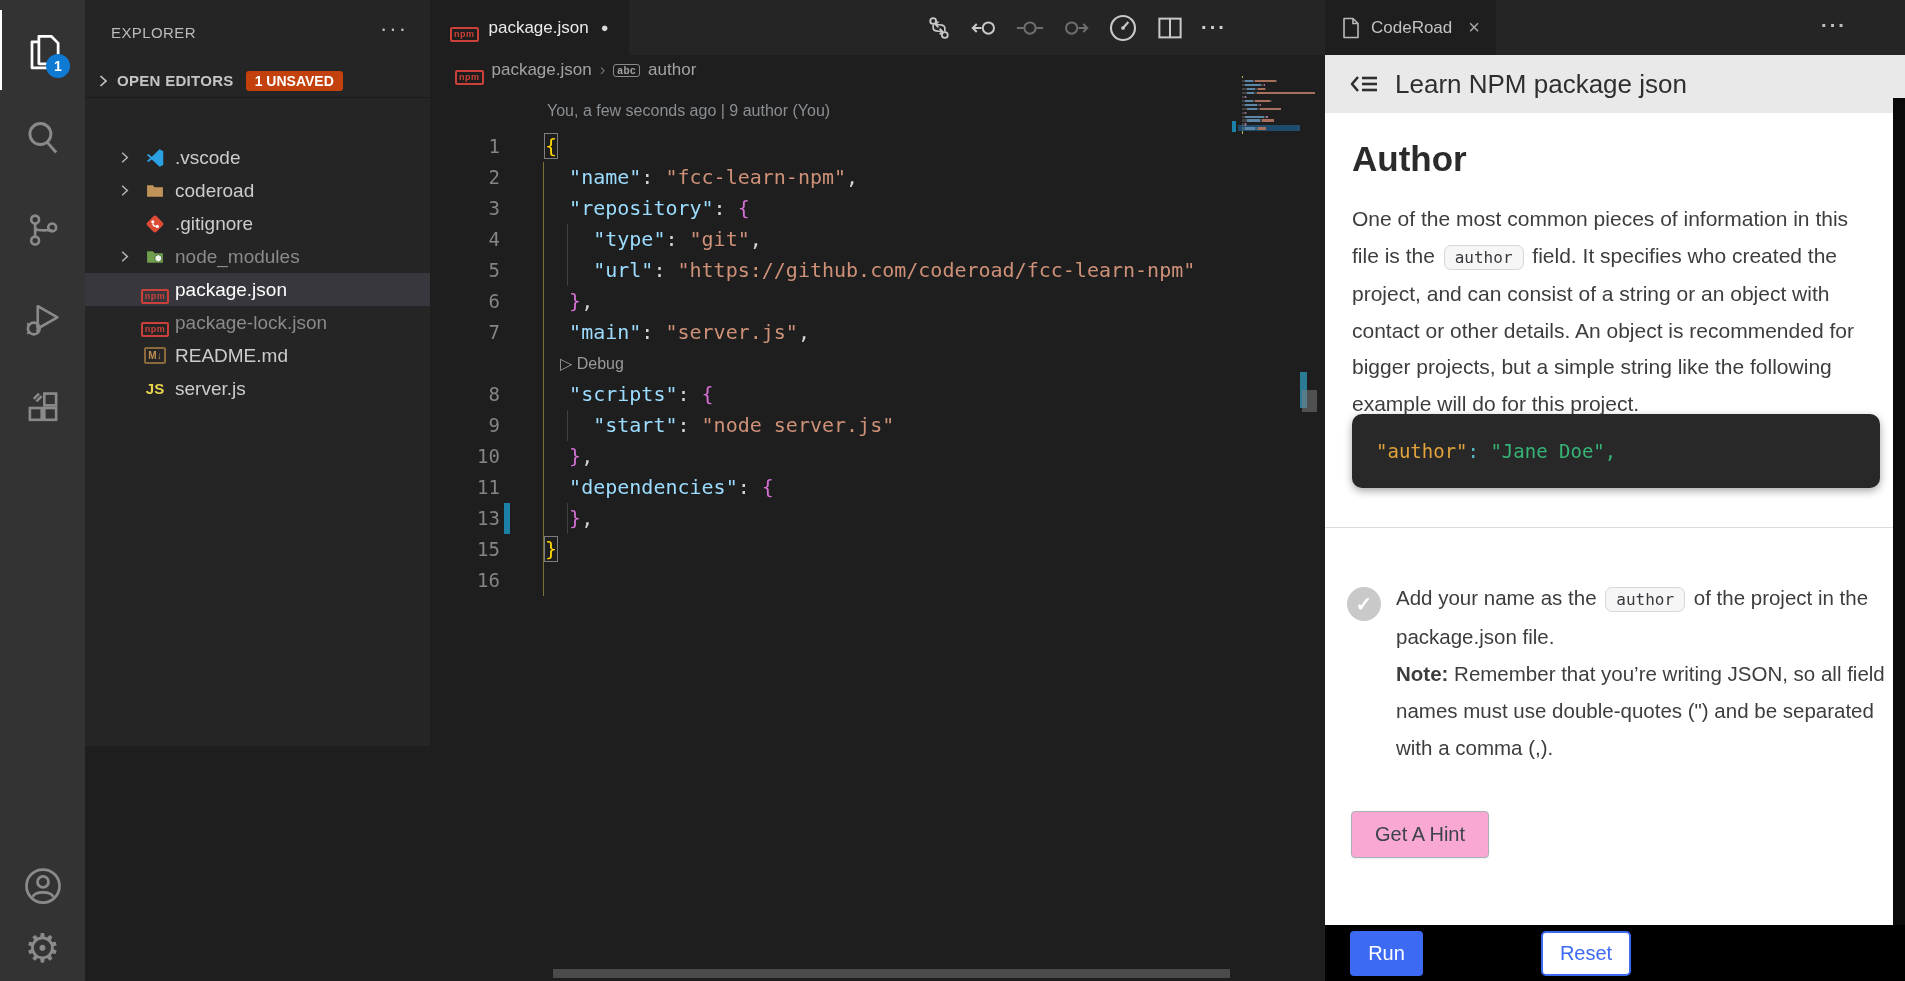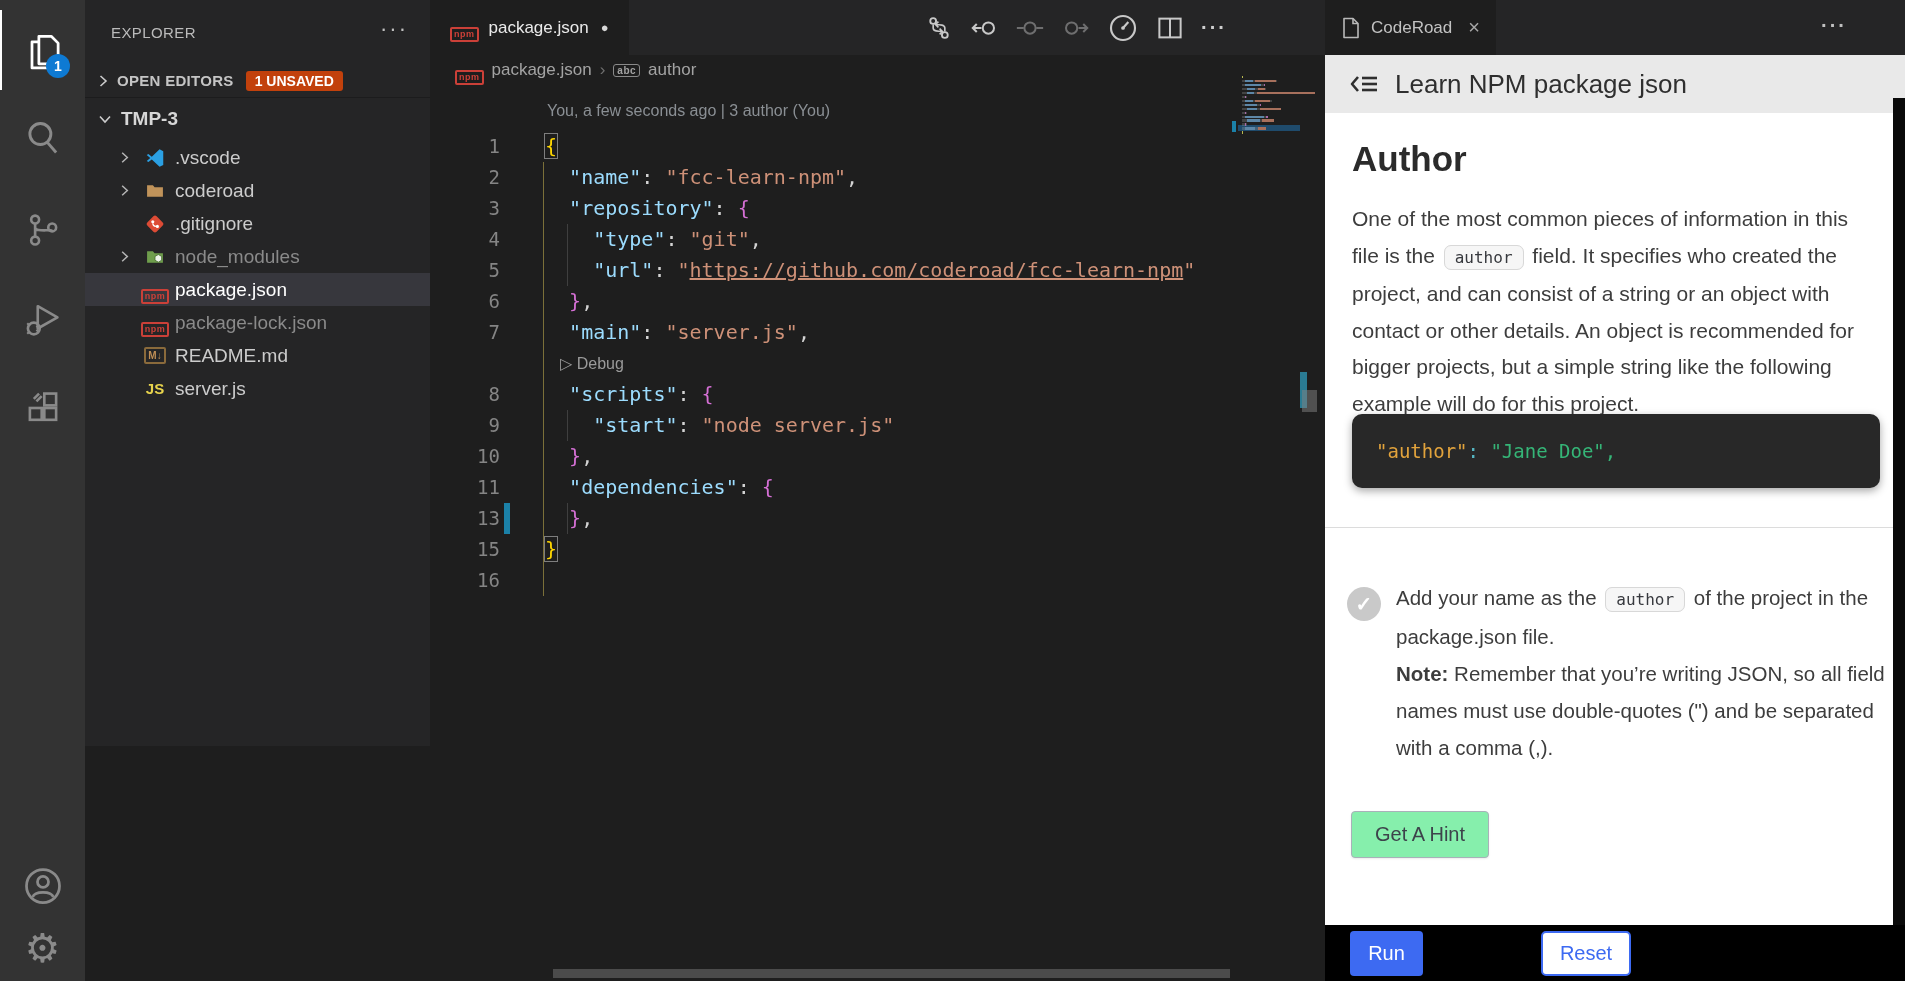--- a/index.html
+++ b/index.html
@@ -55,21 +55,21 @@
 
   .blame-header { position:absolute; left:117px; top:102px; font-size:16px; color:#8a8f94; }
   #code-rows { position:absolute; left:0; top:131px; width:810px; }
   .crow { position:relative; height:31px; }
   .crow.cur { box-shadow: inset 0 1px 0 #3a3a3a, inset 0 -1px 0 #3a3a3a; }
   .num { position:absolute; left:0; width:70px; text-align:right; font:19px/31px "DejaVu Sans Mono", monospace; color:#858585; }
   .chgbar { position:absolute; left:74px; top:0; width:6px; height:31px; background:#1b81a8; }
   .codetext { position:absolute; left:115px; top:0; white-space:pre; font:20px/31px "DejaVu Sans Mono", monospace; }
   .tk-k { color:#9cdcfe; } .tk-s { color:#ce9178; } .tk-p { color:#d4d4d4; }
   .tk-g { color:#ffd700; } .tk-m { color:#d670d6; }
-  .tk-u { color:#ce9178; text-decoration:underline; }
+  .tk-u { color:#ce9178; }
   .tk-sel { color:#ce9178; background:#264f78; }
   .box { outline:1px solid #7e7e7e; }
   .cursor { display:inline-block; width:2px; height:23px; background:#e0e0e0; vertical-align:-4px; }
   .iblame { font:19px/31px "DejaVu Sans Mono", monospace; color:#696f75; margin-left:57px; }
   .clens-row { position:relative; height:31px; }
   .clens { position:absolute; left:130px; font:16px/31px "Liberation Sans", sans-serif; color:#9a9a9a; cursor:pointer; }
   .guide { position:absolute; width:1px; }
 
   #minimap { position:absolute; left:810px; top:76px; width:58px; height:90px; }
   .mrow { position:absolute; left:2px; height:2.4px; white-space:nowrap; font-size:0; }
@@ -95,21 +95,21 @@
   .chip { font-family:"DejaVu Sans Mono", monospace; font-size:16px; color:#37393e; background:#f6f6f6;
           border:1px solid #d8d8d8; border-radius:7px; padding:2px 10px; margin:0 3px; white-space:nowrap; }
   .cr-codeblock { position:absolute; left:27px; top:301px; width:528px; height:74px; background:#282828; border-radius:10px;
                   box-shadow:0 3px 8px rgba(0,0,0,.35); display:flex; align-items:center; padding-left:24px;
                   font-family:"DejaVu Sans Mono", monospace; font-size:19px; white-space:pre; }
   .cb-key { color:#e2a33c; } .cb-punct { color:#56b6c2; } .cb-val { color:#35b577; }
   .cr-divider { position:absolute; left:0; top:414px; width:568px; border-top:1px solid #dcdcdc; }
   .task-check { position:absolute; left:22px; top:474px; width:34px; height:34px; border-radius:50%; background:#c9c9c9;
                 color:#ffffff; font-size:20px; font-weight:bold; display:flex; align-items:center; justify-content:center; }
   .task-text { position:absolute; left:71px; top:466px; width:490px; font-size:20.5px; line-height:37px; color:#3d3d3d; }
-  .hint-btn { position:absolute; left:26px; top:698px; background:#86efac; border:1px solid #a9b1b9; border-radius:4px;
+  .hint-btn { position:absolute; left:26px; top:698px; background:#f9a8d4; border:1px solid #a9b1b9; border-radius:4px;
               padding:11px 23px; font-size:20px; color:#3d434b; font-family:"Liberation Sans",sans-serif; cursor:pointer;
               box-shadow:0 1px 2px rgba(0,0,0,.08); }
   .cr-scroll { position:absolute; right:0; top:98px; bottom:0; width:12px; background:#0a0a0a; }
   .cr-bottom { position:absolute; left:0; bottom:0; width:580px; height:56px; background:#000000; }
   .run-btn { position:absolute; left:25px; top:6px; width:73px; height:45px; border:none; border-radius:4px;
              color:#ffffff; font-size:20px; font-family:"Liberation Sans",sans-serif; cursor:pointer; box-shadow:0 1px 4px rgba(0,0,0,.6); }
   .reset-btn { position:absolute; left:216px; top:6px; width:90px; height:45px; background:#ffffff; border-radius:5px;
                font-size:20px; font-family:"Liberation Sans",sans-serif; cursor:pointer; }
 </style>
 </head>
@@ -169,26 +169,20 @@
   <div id="sidebar">
     <div class="sb-title">EXPLORER</div>
     <div class="sb-more">···</div>
     <div class="oe-row">
       <svg width="16" height="16" viewBox="0 0 16 16" style="margin-left:10px">
         <path d="M5.5 3 L11 8 L5.5 13" fill="none" stroke="#cccccc" stroke-width="1.6"></path>
       </svg>
       <span class="oe-label">OPEN EDITORS</span>
       <span class="oe-badge">1 UNSAVED</span>
     </div>
-    <div class="root-row">
-      <svg width="16" height="16" viewBox="0 0 16 16" style="margin-left:12px">
-        <path d="M3 5.5 L8 11 L13 5.5" fill="none" stroke="#cccccc" stroke-width="1.6"></path>
-      </svg>
-      <span class="root-label">TMP-3</span>
-    </div>
     <div id="file-list">
         <div class="frow">
           <span class="chev">
             <svg width="15" height="15" viewBox="0 0 16 16">
               <path d="M5.5 3 L11 8 L5.5 13" fill="none" stroke="#b5b5b5" stroke-width="1.6"></path>
             </svg>
           </span>
           <span class="ficon">
             <svg width="22" height="22" viewBox="0 0 24 24">
               <path d="M17 2.5 L8.5 10.5 L4.8 7.6 L3 8.7 L6.8 12 L3 15.3 L4.8 16.4 L8.5 13.5 L17 21.5 L21 19.5 V4.5 Z" fill="#2ba0e3"></path>
@@ -317,21 +311,21 @@
       </div>
     </div>
     <div class="breadcrumb">
       <span class="fi-npm">npm</span>
       <span class="bc-text">package.json</span>
       <span class="bc-sep">›</span>
       <span class="abc-box">abc</span>
       <span class="bc-text">author</span>
     </div>
 
-    <div class="blame-header">You, a few seconds ago | 3 author (You)</div>
+    <div class="blame-header">You, a few seconds ago | 9 author (You)</div>
     <div id="code-rows">
         <div class="crow">
           <span class="num">1</span>
           <span class="codetext"><span class="tk-g box">{</span></span>
         </div>
         <div class="crow">
           <span class="num">2</span>
           <span class="codetext"><span class="tk-p">  </span><span class="tk-k">"name"</span><span class="tk-p">: </span><span class="tk-s">"fcc-learn-npm"</span><span class="tk-p">,</span></span>
         </div>
         <div class="crow">

